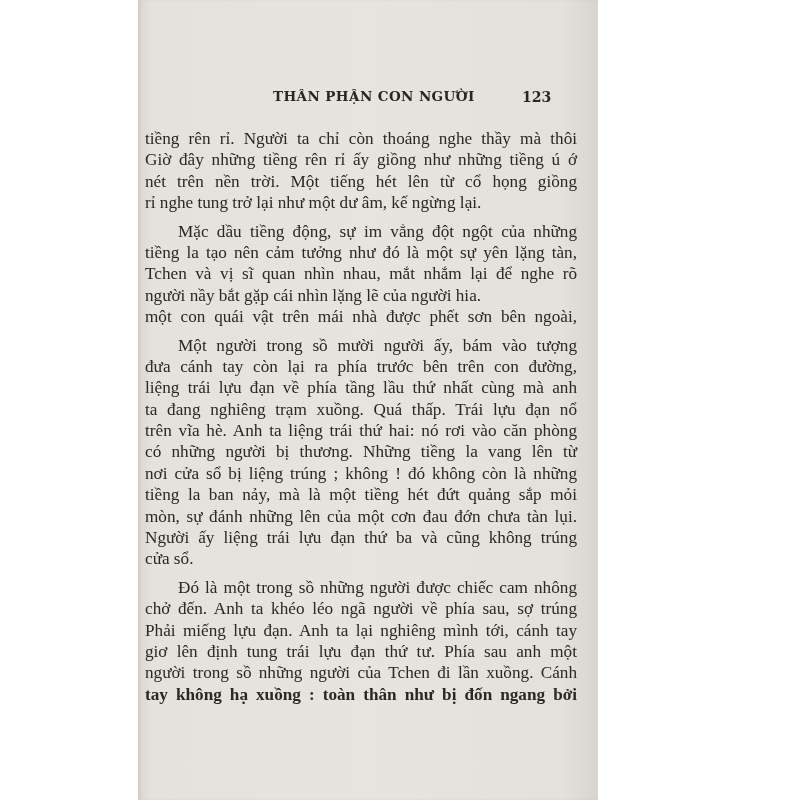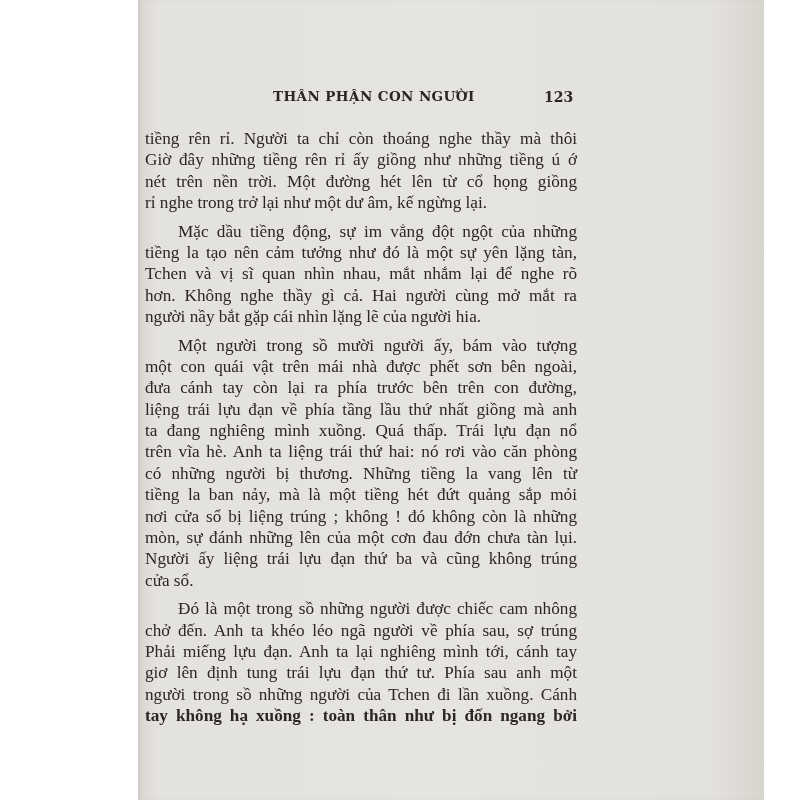--- a/index.html
+++ b/index.html
@@ -7,21 +7,21 @@
       padding: 0;
       width: 800px;
       height: 800px;
       background: #ffffff;
       overflow: hidden;
     }
     .page {
       position: absolute;
       left: 138px;
       top: 0;
-      width: 626px;
+      width: 460px;
       height: 800px;
       background: linear-gradient(90deg, #d9d6d0 0%, #e4e2dd 3%, #e6e4df 50%, #e3e1dc 92%, #d8d5cf 100%);
       box-shadow: inset 2px 0 3px rgba(0,0,0,0.05);
     }
     .running-head {
       position: absolute;
       top: 88px;
       left: 0;
       width: 100%;
       height: 20px;
@@ -31,21 +31,21 @@
       left: 135px;
       top: 0;
       font-family: "DejaVu Serif", serif;
       font-weight: bold;
       font-size: 13.5px;
       letter-spacing: 0.4px;
       color: #2a2622;
     }
     .page-number {
       position: absolute;
-      left: 406px;
+      left: 384px;
       top: 1px;
       font-family: "DejaVu Serif", serif;
       font-weight: bold;
       font-size: 14px;
       color: #2a2622;
     }
     .body-text {
       position: absolute;
       left: 7px;
       top: 128px;
@@ -78,36 +78,35 @@
 
 <div class="page">
   <div class="running-head">
     <span class="running-title">THÂN PHẬN CON NGƯỜI</span>
     <span class="page-number">123</span>
   </div>
 
   <div class="body-text">
     <span class="line">tiềng rên rỉ. Người ta chỉ còn thoáng nghe thầy mà thôi</span>
     <span class="line">Giờ đây những tiềng rên rỉ ấy giồng như những tiềng ú ớ</span>
-    <span class="line">nét trên nền trời. Một đường hét lên từ cổ họng giồng</span>
-    <span class="line last">rỉ nghe trong trở lại như một dư âm, kế ngừng lại.</span>
+    <span class="line">nét trên nền trời. Một tiếng hét lên từ cổ họng giồng</span>
+    <span class="line last">rỉ nghe tung trở lại như một dư âm, kế ngừng lại.</span>
     <span class="line indent">Mặc dầu tiềng động, sự im vẳng đột ngột của những</span>
     <span class="line">tiềng la tạo nên cảm tưởng như đó là một sự yên lặng tàn,</span>
     <span class="line">Tchen và vị sĩ quan nhìn nhau, mắt nhắm lại để nghe rõ</span>
-    <span class="line">hơn. Không nghe thầy gì cả. Hai người cùng mở mắt ra</span>
     <span class="line last">người nầy bắt gặp cái nhìn lặng lẽ của người hia.</span>
+    <span class="line">một con quái vật trên mái nhà được phết sơn bên ngoài,</span>
     <span class="line indent">Một người trong sồ mười người ấy, bám vào tượng</span>
-    <span class="line">một con quái vật trên mái nhà được phết sơn bên ngoài,</span>
     <span class="line">đưa cánh tay còn lại ra phía trước bên trên con đường,</span>
-    <span class="line">liệng trái lựu đạn về phía tầng lầu thứ nhất giồng mà anh</span>
-    <span class="line">ta đang nghiêng mình xuồng. Quá thấp. Trái lựu đạn nổ</span>
+    <span class="line">liệng trái lựu đạn về phía tầng lầu thứ nhất cùng mà anh</span>
+    <span class="line">ta đang nghiêng trạm xuồng. Quá thấp. Trái lựu đạn nổ</span>
     <span class="line">trên vĩa hè. Anh ta liệng trái thứ hai: nó rơi vào căn phòng</span>
     <span class="line">có những người bị thương. Những tiềng la vang lên từ</span>
+    <span class="line">nơi cửa sổ bị liệng trúng ; không ! đó không còn là những</span>
     <span class="line">tiềng la ban nảy, mà là một tiềng hét đứt quảng sắp mỏi</span>
-    <span class="line">nơi cửa sổ bị liệng trúng ; không ! đó không còn là những</span>
     <span class="line">mòn, sự đánh những lên của một cơn đau đớn chưa tàn lụi.</span>
     <span class="line">Người ấy liệng trái lựu đạn thứ ba và cũng không trúng</span>
     <span class="line last">cửa sổ.</span>
     <span class="line indent">Đó là một trong sồ những người được chiếc cam nhông</span>
     <span class="line">chở đến. Anh ta khéo léo ngã người về phía sau, sợ trúng</span>
     <span class="line">Phải miếng lựu đạn. Anh ta lại nghiêng mình tới, cánh tay</span>
     <span class="line">giơ lên định tung trái lựu đạn thứ tư. Phía sau anh một</span>
     <span class="line">người trong sồ những người của Tchen đi lần xuồng. Cánh</span>
     <span class="line bold">tay không hạ xuồng : toàn thân như bị đốn ngang bởi</span>
   </div>

